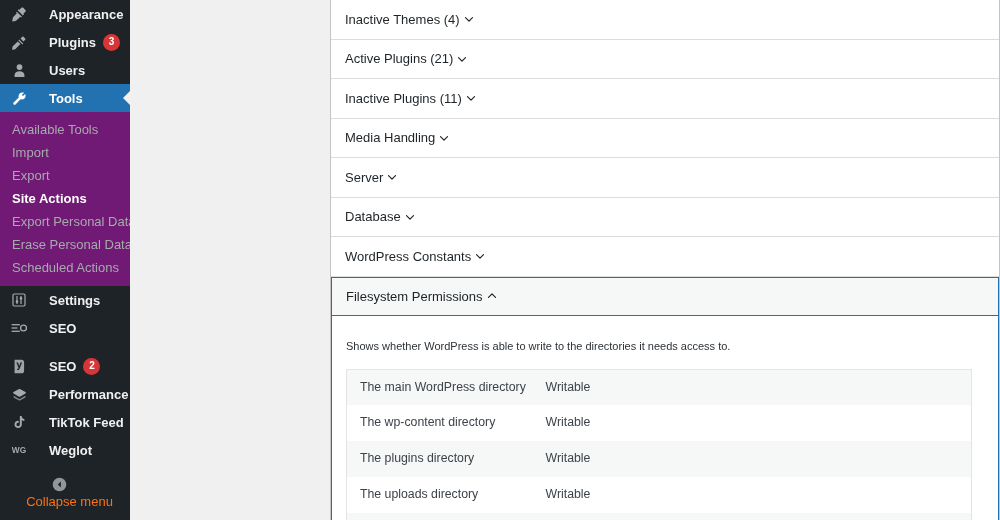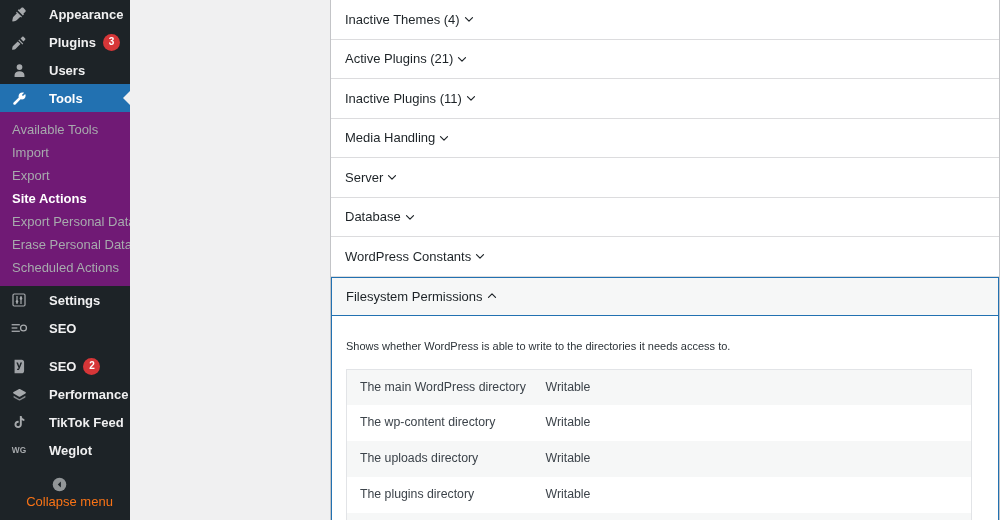--- a/index.html
+++ b/index.html
@@ -444,25 +444,25 @@
             <tbody>
               <tr>
                 <td class="c1">The main WordPress directory</td>
                 <td>Writable</td>
               </tr>
               <tr>
                 <td class="c1">The wp-content directory</td>
                 <td>Writable</td>
               </tr>
               <tr>
-                <td class="c1">The uploads directory</td>
+                <td class="c1">The plugins directory</td>
                 <td>Writable</td>
               </tr>
               <tr>
-                <td class="c1">The plugins directory</td>
+                <td class="c1">The uploads directory</td>
                 <td>Writable</td>
               </tr>
               <tr>
                 <td class="c1">The themes directory</td>
                 <td>Writable</td>
               </tr>
             </tbody>
           </table>
         </div>
       </div>

